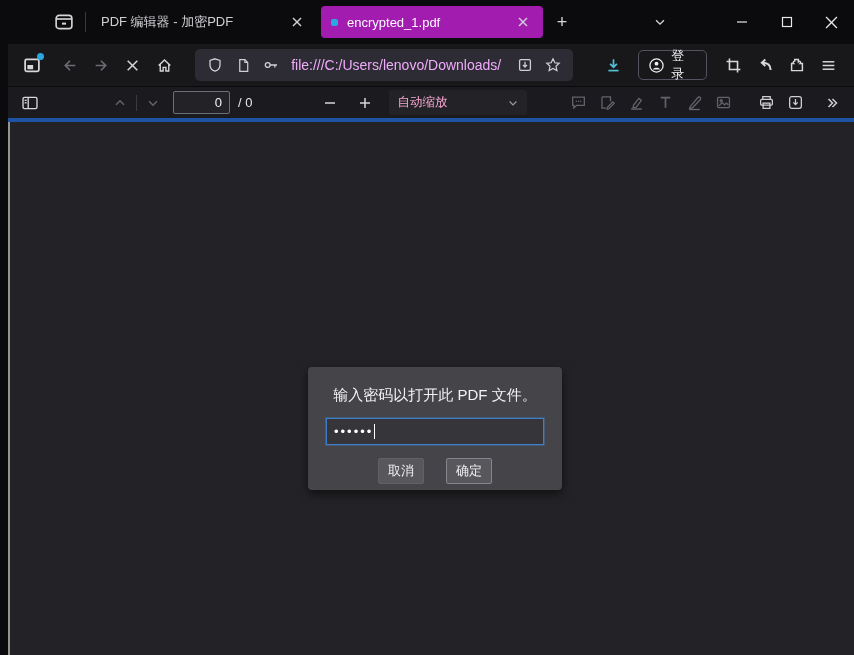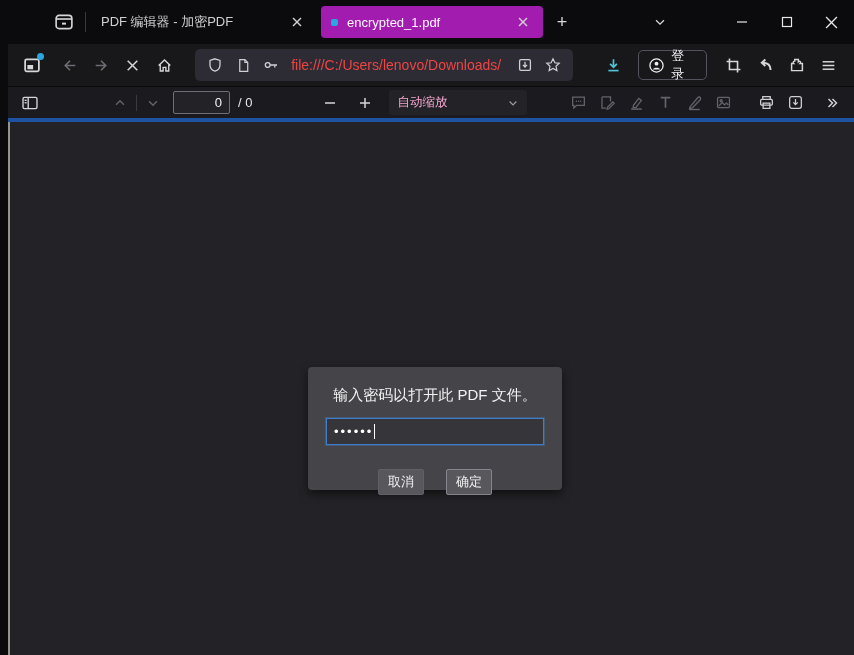--- a/index.html
+++ b/index.html
@@ -30,21 +30,21 @@
   
   .navbar { height:43px; display:flex; align-items:center; background:#18181b; padding:0 9px;
     border-bottom:1px solid #0a0a0c; flex:0 0 auto; }
   .navbtn { width:30px; height:30px; margin-right:2px; position:relative; }
   .navbtn.dim { color:#6d6d74; }
   .ext-dot { position:absolute; top:3px; right:3px; width:7px; height:7px; border-radius:50%; background:#2aa6e0; }
   .urlbar { width:382px; height:32px; margin-left:14px; margin-right:26px; background:#2d2c34; border-radius:5px;
     display:flex; align-items:center; padding:0 6px; overflow:hidden; }
   .urlbar .u-ic { width:28px; height:28px; flex:0 0 auto; display:flex; align-items:center; justify-content:center;
     color:#cfcfd4; border-radius:4px; }
-  .url-text { flex:1; color:#ef4444; font-size:14px; white-space:nowrap; overflow:hidden; margin:0 4px 0 6px; }
+  .url-text { flex:1; color:#f0abfc; font-size:14px; white-space:nowrap; overflow:hidden; margin:0 4px 0 6px; }
   .dl { color:#50c0d3; margin-right:10px; }
   .account { height:30px; display:flex; align-items:center; gap:6px; padding:0 9px; border:1px solid #53525e;
     border-radius:5px; color:#f0f0f4; font-size:13px; margin-right:12px; }
 
   
   .pdfbar { height:31px; display:flex; align-items:center; background:#1a1a1f; padding:0 8px; flex:0 0 auto; }
   .pbtn { width:26px; height:24px; margin:0 1px; }
   .pbtn.dim, .tool.dim { color:#63636a; }
   .pg-sep { width:1px; height:16px; background:#3a3a40; margin:0 2px; }
   .page-input { width:57px; height:23px; margin-left:6px; background:#222227; border:1px solid #6e6e76;
@@ -65,21 +65,21 @@
   .content { flex:1; position:relative; background:#232327; }
   .edge-strip { position:absolute; left:0; top:0; bottom:0; width:2px; background:#a9a9a2; opacity:.85; }
 
   .dialog { position:absolute; left:300px; top:245px; width:254px; height:123px; background:#454549;
     border-radius:4px; box-shadow:0 4px 10px rgba(0,0,0,.55); padding-top:19px; }
   .dialog-title { text-align:center; color:#f2f2f4; font-size:15px; }
   .pwd-field { margin:13px 18px 0 18px; height:27px; background:#36363a; border:1px solid #3f7dc8;
     box-shadow:0 0 0 1px rgba(63,125,200,.35); display:flex; align-items:center; padding-left:7px; }
   .pwd-dots { color:#ffffff; font-size:13px; letter-spacing:2px; line-height:1; }
   .caret { display:inline-block; width:1px; height:15px; background:#ffffff; margin-left:1px; vertical-align:middle; }
-  .dlg-buttons { display:flex; justify-content:center; gap:22px; margin-top:24px; }
+  .dlg-buttons { display:flex; justify-content:center; gap:22px; margin-top:13px; }
   .dlg-btn { min-width:38px; height:26px; padding:0 9px; background:#57575c; color:#f0f0f2; font-size:13px;
     border:1px solid #606066; border-radius:2px; font-family:"Liberation Sans",sans-serif; }
   .dlg-btn.ok { border-color:#85858d; }
 
   svg { display:block; }
 </style>
 </head>
 <body>
 
 <div class="window">

